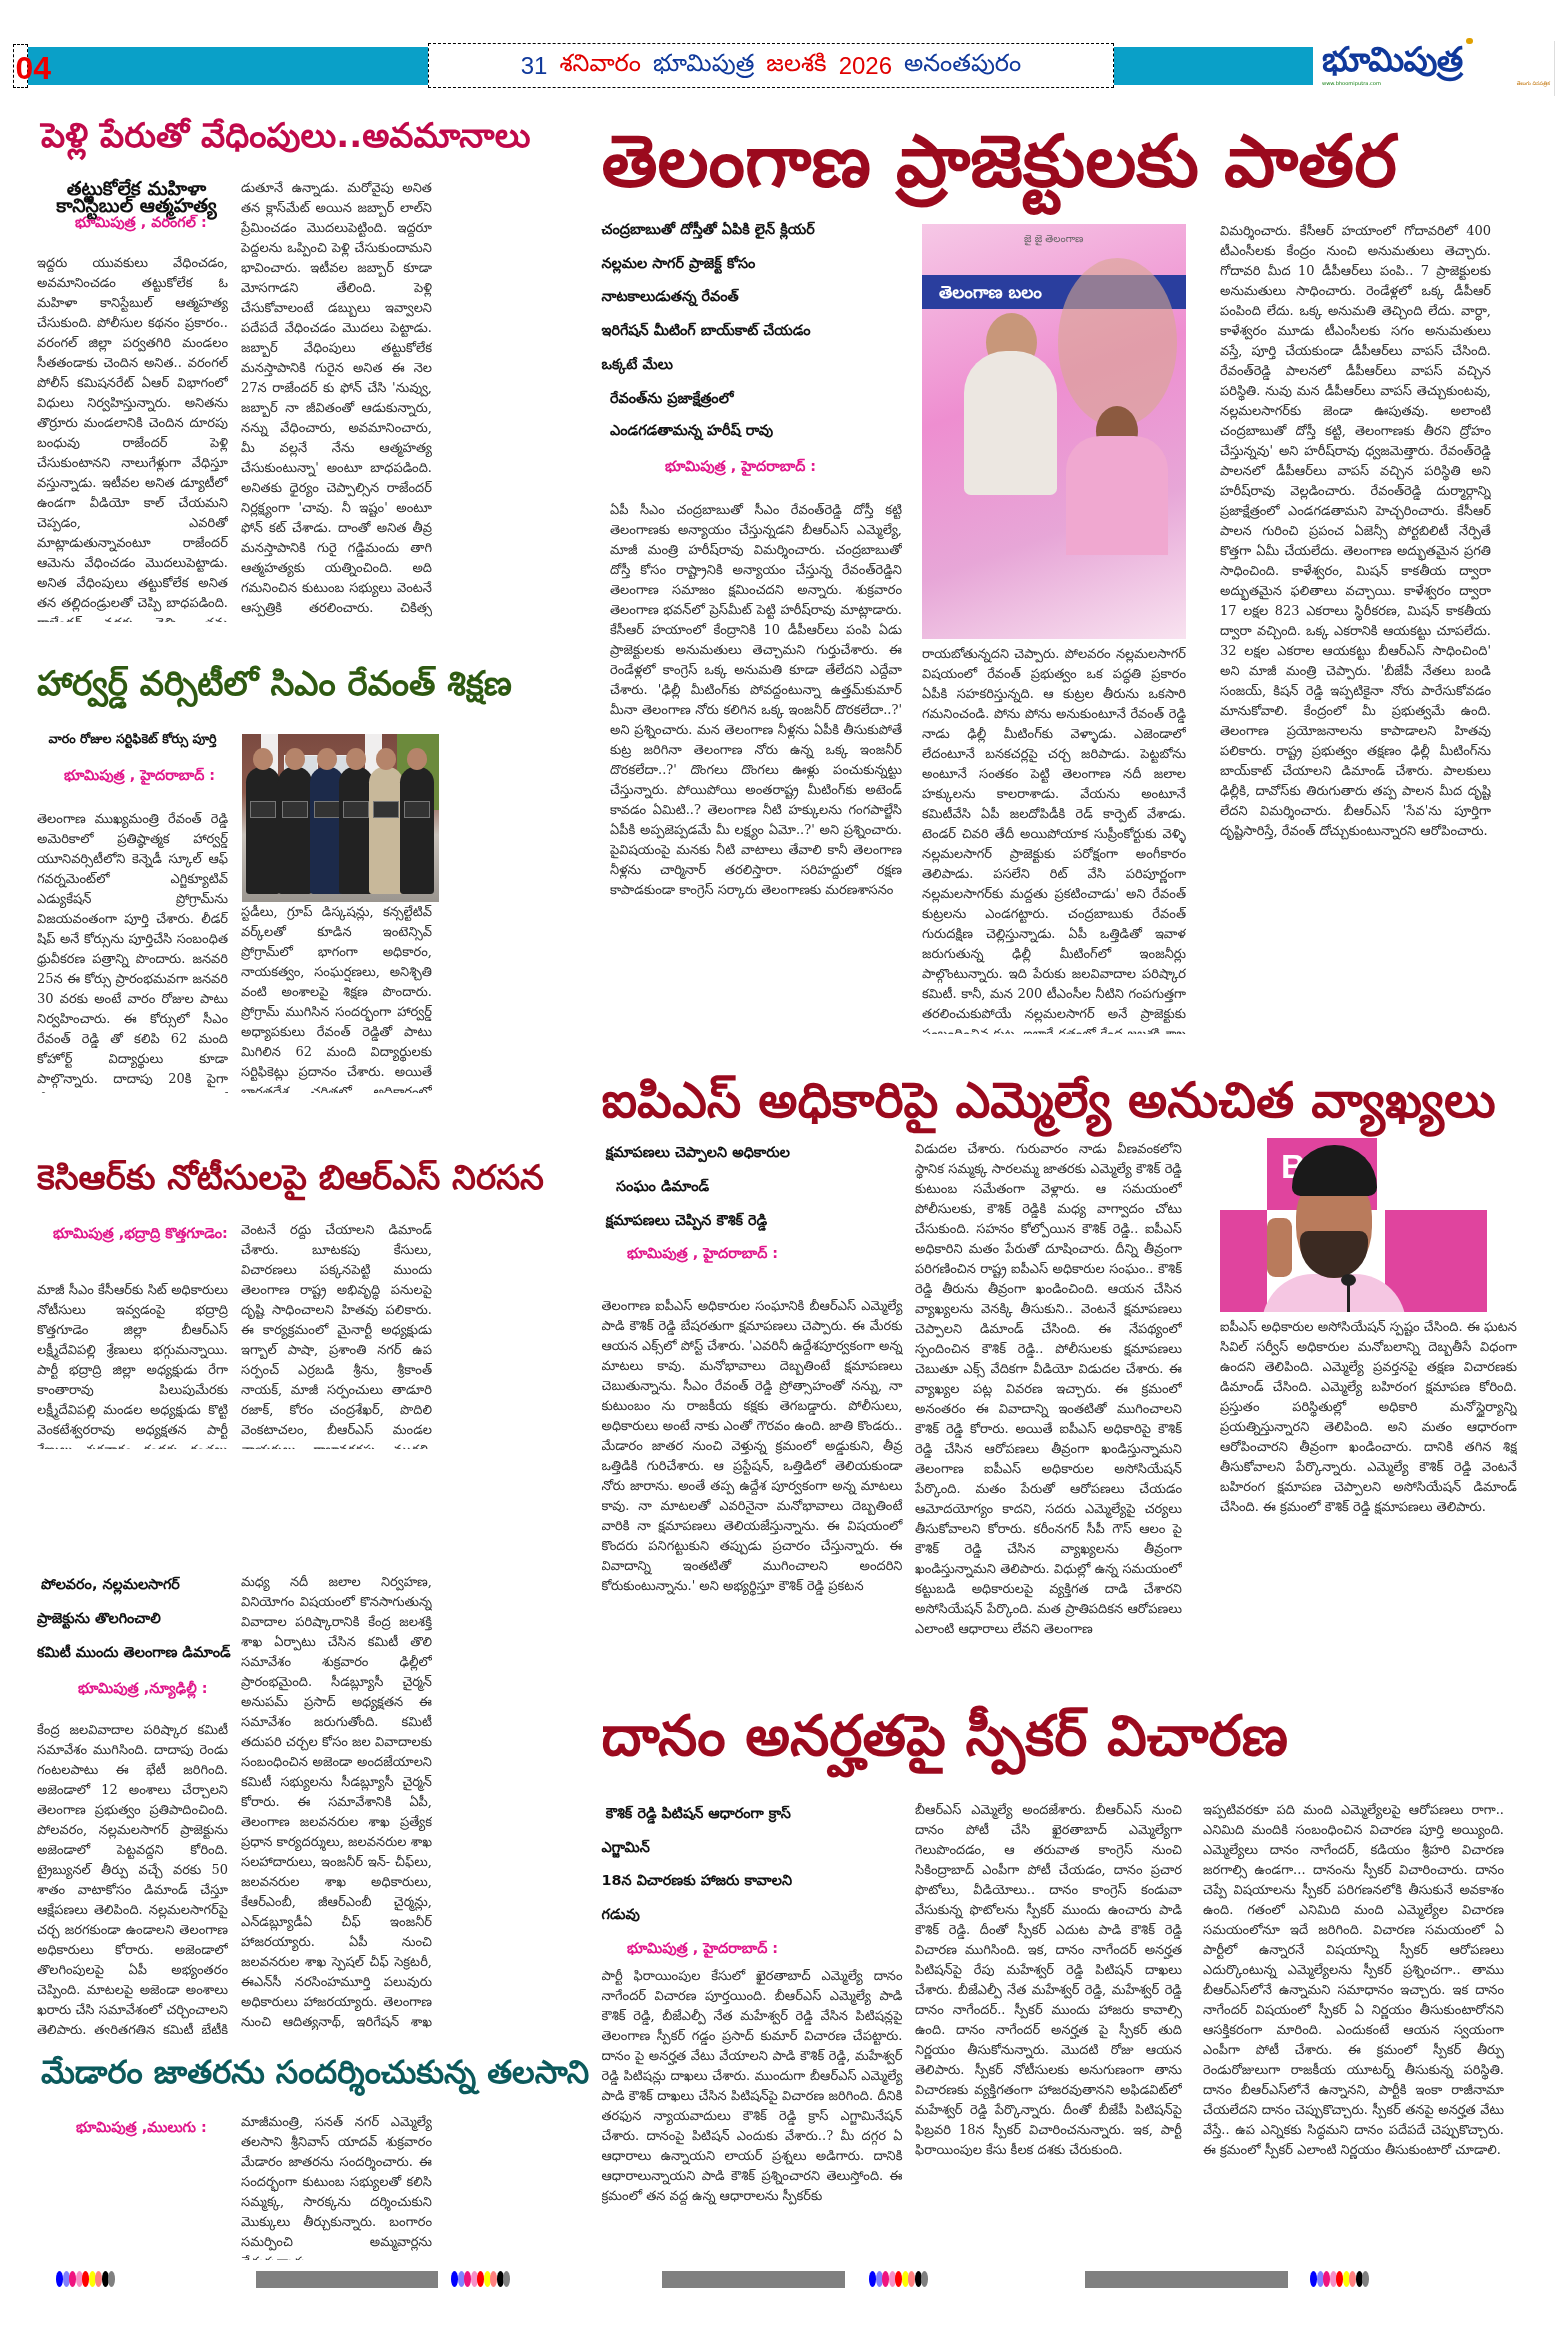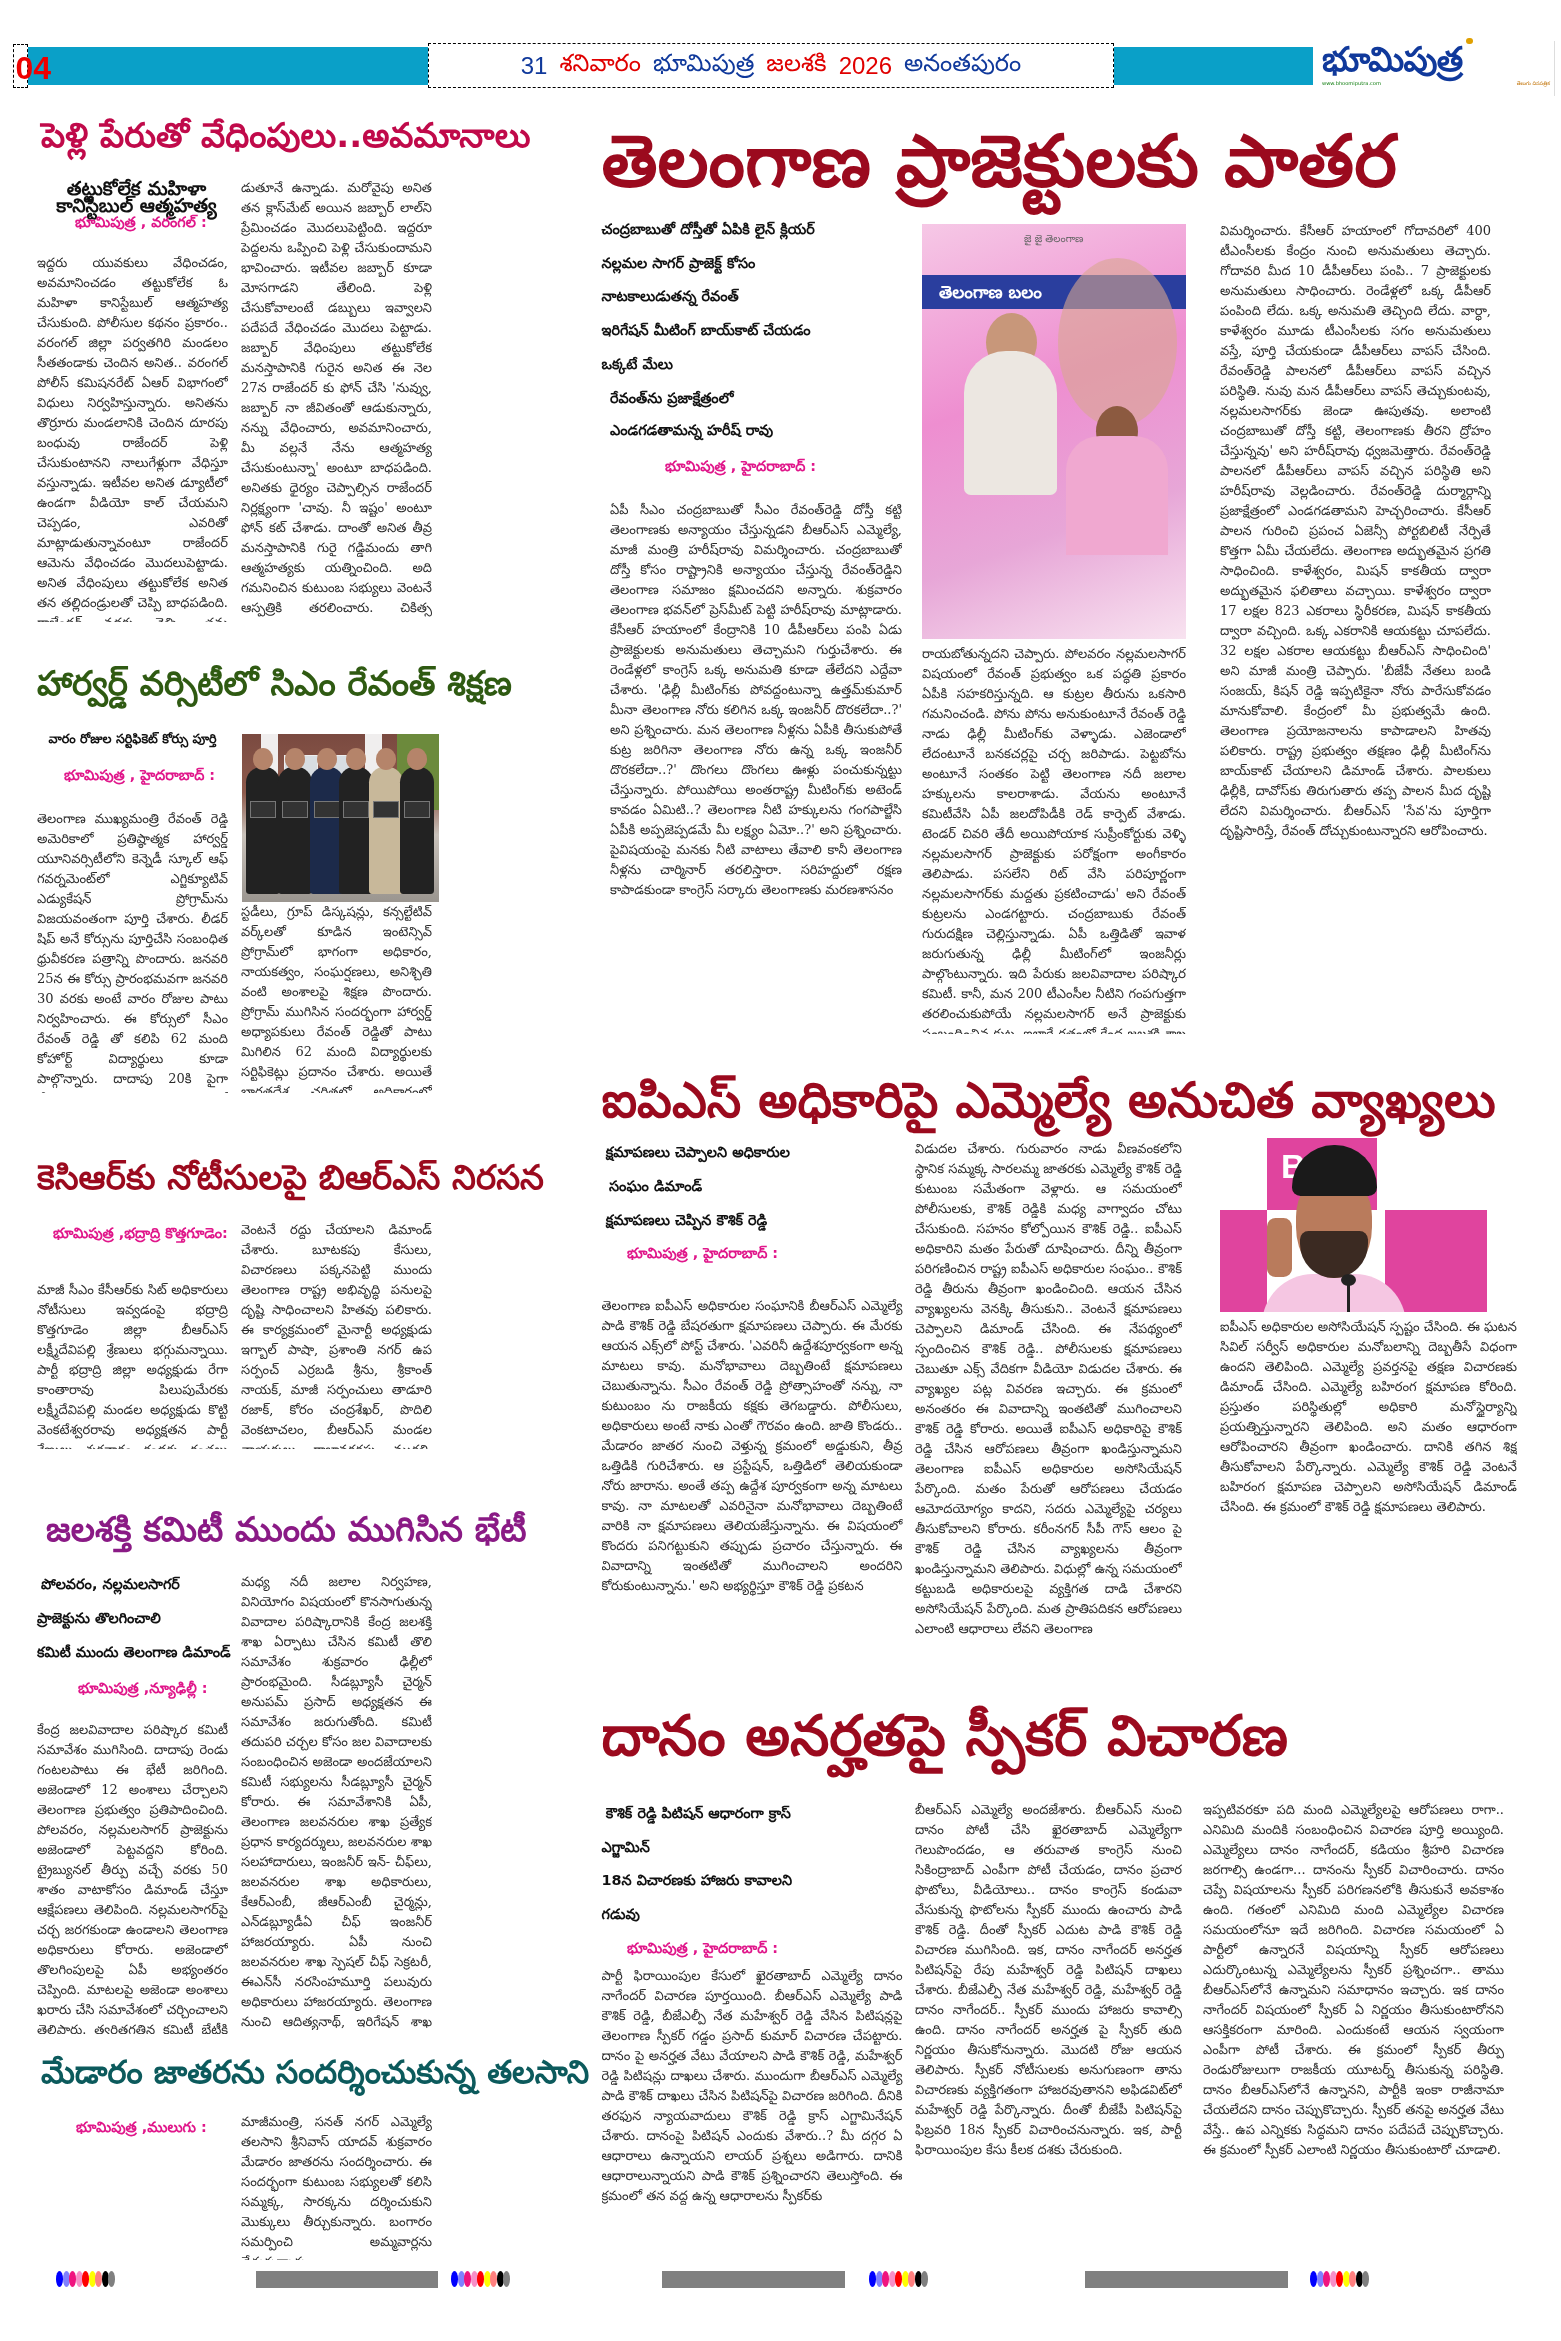--- a/index.html
+++ b/index.html
@@ -143,21 +143,20 @@
 </article>
 
 <article class="article" style="left:0;top:1144px;width:593px;height:305px;">
   <h2 class="headline hl-maroon" style="left:37px;top:12.7px;font-size:34px;">కెసిఆర్‌కు నోటీసులపై బిఆర్ఎస్ నిరసన</h2>
   <div class="dateline-tag" style="left:53px;top:81px;">భూమిపుత్ర ,భద్రాద్రి కొత్తగూడెం:</div>
   <div class="body-text" style="left:37px;top:136px;width:191px;height:169px;">మాజీ సీఎం కేసీఆర్‌కు సిట్ అధికారులు నోటీసులు ఇవ్వడంపై భద్రాద్రి కొత్తగూడెం జిల్లా బీఆర్ఎస్ లక్ష్మీదేవిపల్లి శ్రేణులు భగ్గుమన్నాయి. పార్టీ భద్రాద్రి జిల్లా అధ్యక్షుడు రేగా కాంతారావు పిలుపుమేరకు లక్ష్మీదేవిపల్లి మండల అధ్యక్షుడు కొట్టి వెంకటేశ్వరరావు అధ్యక్షతన పార్టీ శ్రేణులు శుక్రవారం కండ్లకు గంతలు కట్టుకుని నిరసన వ్యక్తం చేశారు. ఈ సందర్భంగా వారు మాట్లాడుతూ.. కేసీఆర్‌కు సిట్ నోటీసులను</div>
   <div class="body-text" style="left:241px;top:76px;width:191px;height:229px;">వెంటనే రద్దు చేయాలని డిమాండ్ చేశారు. బూటకపు కేసులు, విచారణలు పక్కనపెట్టి ముందు తెలంగాణ రాష్ట్ర అభివృద్ధి పనులపై దృష్టి సాధించాలని హితవు పలికారు. ఈ కార్యక్రమంలో మైనార్టీ అధ్యక్షుడు ఇగ్బాల్ పాషా, ప్రశాంతి నగర్ ఉప సర్పంచ్ ఎర్రబడి శ్రీను, శ్రీకాంత్ నాయక్, మాజీ సర్పంచులు తాడూరి రజాక్, కోరం చంద్రశేఖర్, పొదిలి వెంకటాచలం, బీఆర్ఎస్ మండల నాయకులు రాజానగరపు మురళి, కల్లుగడ్డ సురేష్ తదితరులు పాల్గొన్నారు.</div>
 </article>
 
 <article class="article" style="left:0;top:1500px;width:593px;height:525px;">
-  <h2 class="headline hl-purple" style="left:46px;top:8.5px;font-size:34px;">జలశక్తి కమిటీ ముందు ముగిసిన భేటీ</h2>
   <div class="subhead" style="left:41px;top:76px;">పోలవరం, నల్లమలసాగర్</div>
   <div class="subhead" style="left:37px;top:110px;">ప్రాజెక్టును  తొలగించాలి</div>
   <div class="subhead" style="left:37px;top:144px;">కమిటీ ముందు తెలంగాణ డిమాండ్</div>
   <div class="dateline-tag" style="left:78px;top:180px;">భూమిపుత్ర ,న్యూఢిల్లీ :</div>
   <div class="body-text" style="left:37px;top:220px;width:191px;height:314px;">కేంద్ర జలవివాదాల పరిష్కార కమిటీ సమావేశం ముగిసింది. దాదాపు రెండు గంటలపాటు ఈ భేటీ జరిగింది. అజెండాలో 12 అంశాలు చేర్చాలని తెలంగాణ ప్రభుత్వం ప్రతిపాదించింది. పోలవరం, నల్లమలసాగర్ ప్రాజెక్టును అజెండాలో పెట్టవద్దని కోరింది. ట్రైబ్యునల్ తీర్పు వచ్చే వరకు 50 శాతం వాటాకోసం డిమాండ్ చేస్తూ ఆక్షేపణలు తెలిపింది. నల్లమలసాగర్‌పై చర్చ జరగకుండా ఉండాలని తెలంగాణ అధికారులు కోరారు. అజెండాలో తొలగింపులపై ఏపీ అభ్యంతరం చెప్పింది. మాటలపై అజెండా అంశాలు ఖరారు చేసి సమావేశంలో చర్చించాలని తెలిపారు. త్వరితగతిన కమిటీ భేటీకి తేదీని ఖరారు చేస్తామని సీడబ్ల్యూసీ చైర్మన్ స్పష్టం చేశారు. ఏపీ, తెలంగాణ రాష్ట్రాల</div>
   <div class="body-text" style="left:241px;top:72px;width:191px;height:458px;">మధ్య నదీ జలాల నిర్వహణ, వినియోగం విషయంలో కొనసాగుతున్న వివాదాల పరిష్కారానికి కేంద్ర జలశక్తి శాఖ ఏర్పాటు చేసిన కమిటీ తొలి సమావేశం శుక్రవారం ఢిల్లీలో ప్రారంభమైంది. సీడబ్ల్యూసీ చైర్మన్ అనుపమ్ ప్రసాద్ అధ్యక్షతన ఈ సమావేశం జరుగుతోంది. కమిటీ తదుపరి చర్చల కోసం జల వివాదాలకు సంబంధించిన అజెండా అందజేయాలని కమిటీ సభ్యులను సీడబ్ల్యూసీ చైర్మన్ కోరారు. ఈ సమావేశానికి ఏపీ, తెలంగాణ జలవనరుల శాఖ ప్రత్యేక ప్రధాన కార్యదర్శులు, జలవనరుల శాఖ సలహాదారులు, ఇంజనీర్ ఇన్- చీఫ్‌లు, జలవనరుల శాఖ అధికారులు, కేఆర్ఎంబీ, జీఆర్ఎంబీ చైర్మన్లు, ఎన్‌డబ్ల్యూడీఏ చీఫ్ ఇంజనీర్ హాజరయ్యారు. ఏపీ నుంచి జలవనరుల శాఖ స్పెషల్ చీఫ్ సెక్రటరీ, ఈఎన్‌సీ నరసింహమూర్తి పలువురు అధికారులు హాజరయ్యారు. తెలంగాణ నుంచి ఆదిత్యనాథ్, ఇరిగేషన్ శాఖ కార్యదర్శి రాహుల్ బొజ్జా, ఇంజనీరింగ్ ఇన్ చీఫ్ అంజద్ హుస్సేన్, కేంద్ర రాష్ట్ర సమన్వయ అధికారి గౌరవ్ ఉప్పల్ హాజరయ్యారు.</div>
 </article>
 
 <article class="article" style="left:0;top:2034px;width:593px;height:229px;">
   <h2 class="headline hl-teal" style="left:41px;top:18.6px;font-size:32px;">మేడారం జాతరను సందర్శించుకున్న తలసాని</h2>
@@ -187,21 +186,21 @@
     <div class="woman-head"></div>
     <div class="woman"></div>
   </div>
   <div class="body-text" style="left:329px;top:542px;width:264px;height:390px;">రాయబోతున్నదని చెప్పారు. పోలవరం నల్లమలసాగర్ విషయంలో రేవంత్ ప్రభుత్వం ఒక పద్ధతి ప్రకారం ఏపీకి సహకరిస్తున్నది. ఆ కుట్రల తీరును ఒకసారి గమనించండి. పోను పోను అనుకుంటూనే రేవంత్ రెడ్డి నాడు ఢిల్లీ మీటింగ్‌కు వెళ్ళాడు. ఎజెండాలో లేదంటూనే బనకచర్లపై చర్చ జరిపాడు. పెట్టబోను అంటూనే సంతకం పెట్టి తెలంగాణ నదీ జలాల హక్కులను కాలరాశాడు. వేయను అంటూనే కమిటీవేసి ఏపీ జలదోపిడీకి రెడ్ కార్పెట్ వేశాడు. టెండర్ చివరి తేదీ అయిపోయాక సుప్రీంకోర్టుకు వెళ్ళి నల్లమలసాగర్ ప్రాజెక్టుకు పరోక్షంగా అంగీకారం తెలిపాడు. పసలేని రిట్ వేసి పరిపూర్ణంగా నల్లమలసాగర్‌కు మద్దతు ప్రకటించాడు' అని రేవంత్ కుట్రలను ఎండగట్టారు. చంద్రబాబుకు రేవంత్ గురుదక్షిణ చెల్లిస్తున్నాడు. ఏపీ ఒత్తిడితో ఇవాళ జరుగుతున్న ఢిల్లీ మీటింగ్‌లో ఇంజనీర్లు పాల్గొంటున్నారు. ఇది పేరుకు జలవివాదాల పరిష్కార కమిటీ. కానీ, మన 200 టీఎంసీల నీటిని గంపగుత్తగా తరలించుకుపోయే నల్లమలసాగర్ అనే ప్రాజెక్టుకు సంబంధించిన కుట్ర. ఇలాగే గతంలో కేంద్ర జలశక్తి శాఖ నిర్వహించిన సమావేశంలో ఏపీ ఈ ప్రాజెక్టును ఎజెండాలో చేర్చగా మనం ఆ మీటింగ్‌ను బహిష్కరించాలని డిమాండ్ చేశాం.. కానీ, ఏపీ పాలకులు నల్లమలసాగర్ లింకు ప్రాజెక్టుకు తెరవెనుక నుంచి అనుమతులు తెచ్చే చర్య చేస్తున్నారు' అని హరీష్‌రావు</div>
   <div class="body-text" style="left:627px;top:119px;width:271px;height:813px;">విమర్శించారు. కేసీఆర్ హయాంలో గోదావరిలో 400 టీఎంసీలకు కేంద్రం నుంచి అనుమతులు తెచ్చారు. గోదావరి మీద 10 డీపీఆర్‌లు పంపి.. 7 ప్రాజెక్టులకు అనుమతులు సాధించారు. రెండేళ్లలో ఒక్క డీపీఆర్ పంపింది లేదు. ఒక్క అనుమతి తెచ్చింది లేదు. వార్ధా, కాళేశ్వరం మూడు టీఎంసీలకు సగం అనుమతులు వస్తే, పూర్తి చేయకుండా డీపీఆర్‌లు వాపస్ చేసింది. రేవంత్‌రెడ్డి పాలనలో డీపీఆర్‌లు వాపస్ వచ్చిన పరిస్థితి. నువు మన డీపీఆర్‌లు వాపస్ తెచ్చుకుంటవు, నల్లమలసాగర్‌కు జెండా ఊపుతవు. అలాంటి చంద్రబాబుతో దోస్తీ కట్టి, తెలంగాణకు తీరని ద్రోహం చేస్తున్నవు' అని హరీష్‌రావు ధ్వజమెత్తారు. రేవంత్‌రెడ్డి పాలనలో డీపీఆర్‌లు వాపస్ వచ్చిన పరిస్థితి అని హరీష్‌రావు వెల్లడించారు. రేవంత్‌రెడ్డి దుర్మార్గాన్ని ప్రజాక్షేత్రంలో ఎండగడతామని హెచ్చరించారు. కేసీఆర్ పాలన గురించి ప్రపంచ ఏజెన్సీ పోర్టబిలిటీ నేర్పితే కొత్తగా ఏమీ చేయలేదు. తెలంగాణ అద్భుతమైన ప్రగతి సాధించింది. కాళేశ్వరం, మిషన్ కాకతీయ ద్వారా అద్భుతమైన ఫలితాలు వచ్చాయి. కాళేశ్వరం ద్వారా 17 లక్షల 823 ఎకరాలు స్థిరీకరణ, మిషన్ కాకతీయ ద్వారా వచ్చింది. ఒక్క ఎకరానికి ఆయకట్టు చూపలేదు. 32 లక్షల ఎకరాల ఆయకట్టు బీఆర్ఎస్ సాధించింది' అని మాజీ మంత్రి చెప్పారు. 'బీజేపీ నేతలు బండి సంజయ్, కిషన్ రెడ్డి ఇప్పటికైనా నోరు పారేసుకోవడం మానుకోవాలి. కేంద్రంలో మీ ప్రభుత్వమే ఉంది. తెలంగాణ ప్రయోజనాలను కాపాడాలని హితవు పలికారు. రాష్ట్ర ప్రభుత్వం తక్షణం ఢిల్లీ మీటింగ్‌ను బాయ్‌కాట్ చేయాలని డిమాండ్ చేశారు. పాలకులు ఢిల్లీకి, దావోస్‌కు తిరుగుతారు తప్ప పాలన మీద దృష్టి లేదని విమర్శించారు. బీఆర్ఎస్ 'సేవ'ను పూర్తిగా దృష్టిసారిస్తే, రేవంత్ దోచ్చుకుంటున్నారని ఆరోపించారు.</div>
 </article>
 
 <article class="article" style="left:593px;top:1059px;width:968px;height:627px;">
   <h1 class="headline hl-maroon" style="left:8.5px;top:12.7px;font-size:49px;">ఐపిఎస్ అధికారిపై ఎమ్మెల్యే అనుచిత వ్యాఖ్యలు</h1>
   <div class="subhead" style="left:12.7px;top:85px;">క్షమాపణలు చెప్పాలని అధికారుల</div>
-  <div class="subhead" style="left:16px;top:119px;">సంఘం డిమాండ్</div>
+  <div class="subhead" style="left:23px;top:119px;">సంఘం డిమాండ్</div>
   <div class="subhead" style="left:12.7px;top:153px;">క్షమాపణలు చెప్పిన కౌశిక్ రెడ్డి</div>
   <div class="dateline-tag" style="left:34px;top:186px;">భూమిపుత్ర , హైదరాబాద్ :</div>
   <div class="body-text" style="left:8.5px;top:237px;width:301px;height:373px;">తెలంగాణ ఐపీఎస్ అధికారుల సంఘానికి బీఆర్ఎస్ ఎమ్మెల్యే పాడి కౌశిక్ రెడ్డి బేషరతుగా క్షమాపణలు చెప్పారు. ఈ మేరకు ఆయన ఎక్స్‌లో పోస్ట్ చేశారు. 'ఎవరినీ ఉద్దేశపూర్వకంగా అన్న మాటలు కావు. మనోభావాలు దెబ్బతింటే క్షమాపణలు చెబుతున్నాను. సీఎం రేవంత్ రెడ్డి ప్రోత్సాహంతో నన్ను, నా కుటుంబం ను రాజకీయ కక్షకు తెగబడ్డారు. పోలీసులు, అధికారులు అంటే నాకు ఎంతో గౌరవం ఉంది. జాతి కొండరు.. మేడారం జాతర నుంచి వెళ్తున్న క్రమంలో అడ్డుకుని, తీవ్ర ఒత్తిడికి గురిచేశారు. ఆ ప్రస్టేషన్, ఒత్తిడిలో తెలియకుండా నోరు జారాను. అంతే తప్ప ఉద్దేశ పూర్వకంగా అన్న మాటలు కావు. నా మాటలతో ఎవరినైనా మనోభావాలు దెబ్బతింటే వారికి నా క్షమాపణలు తెలియజేస్తున్నాను. ఈ విషయంలో కొందరు పనిగట్టుకుని తప్పుడు ప్రచారం చేస్తున్నారు. ఈ వివాదాన్ని ఇంతటితో ముగించాలని అందరిని కోరుకుంటున్నాను.' అని అభ్యర్థిస్తూ కౌశిక్ రెడ్డి ప్రకటన</div>
   <div class="body-text" style="left:322px;top:80px;width:267px;height:530px;">విడుదల చేశారు. గురువారం నాడు వీణవంకలోని స్థానిక సమ్మక్క సారలమ్మ జాతరకు ఎమ్మెల్యే కౌశిక్ రెడ్డి కుటుంబ సమేతంగా వెళ్లారు. ఆ సమయంలో పోలీసులకు, కౌశిక్ రెడ్డికి మధ్య వాగ్వాదం చోటు చేసుకుంది. సహనం కోల్పోయిన కౌశిక్ రెడ్డి.. ఐపీఎస్ అధికారిని మతం పేరుతో దూషించారు. దీన్ని తీవ్రంగా పరిగణించిన రాష్ట్ర ఐపీఎస్ అధికారుల సంఘం.. కౌశిక్ రెడ్డి తీరును తీవ్రంగా ఖండించింది. ఆయన చేసిన వ్యాఖ్యలను వెనక్కి తీసుకుని.. వెంటనే క్షమాపణలు చెప్పాలని డిమాండ్ చేసింది. ఈ నేపథ్యంలో స్పందించిన కౌశిక్ రెడ్డి.. పోలీసులకు క్షమాపణలు చెబుతూ ఎక్స్ వేదికగా వీడియో విడుదల చేశారు. ఈ వ్యాఖ్యల పట్ల వివరణ ఇచ్చారు. ఈ క్రమంలో అనంతరం ఈ వివాదాన్ని ఇంతటితో ముగించాలని కౌశిక్ రెడ్డి కోరారు. అయితే ఐపీఎస్ అధికారిపై కౌశిక్ రెడ్డి చేసిన ఆరోపణలు తీవ్రంగా ఖండిస్తున్నామని తెలంగాణ ఐపీఎస్ అధికారుల అసోసియేషన్ పేర్కొంది. మతం పేరుతో ఆరోపణలు చేయడం ఆమోదయోగ్యం కాదని, సదరు ఎమ్మెల్యేపై చర్యలు తీసుకోవాలని కోరారు. కరీంనగర్ సీపీ గౌస్ ఆలం పై కౌశిక్ రెడ్డి చేసిన వ్యాఖ్యలను తీవ్రంగా ఖండిస్తున్నామని తెలిపారు. విధుల్లో ఉన్న సమయంలో కట్టుబడి అధికారులపై వ్యక్తిగత దాడి చేశారని అసోసియేషన్ పేర్కొంది. మత ప్రాతిపదికన ఆరోపణలు ఎలాంటి ఆధారాలు లేవని తెలంగాణ</div>
   <div class="photo ph-kaushik" style="left:627px;top:79px;width:297px;height:174px;">
     <div class="tile" style="left:0;top:0;background:#fff;"></div>
     <div class="tile" style="left:47px;top:0;width:110px;height:72px;background:#e0449e;"></div>
     <div class="brs" style="left:61px;top:8.5px;">BRS</div>
     <div class="tile" style="left:0;top:72px;width:47px;height:102px;background:#e0449e;"></div>
     <div class="tile" style="left:203px;top:0;width:93px;height:72px;background:#fff;"></div>

